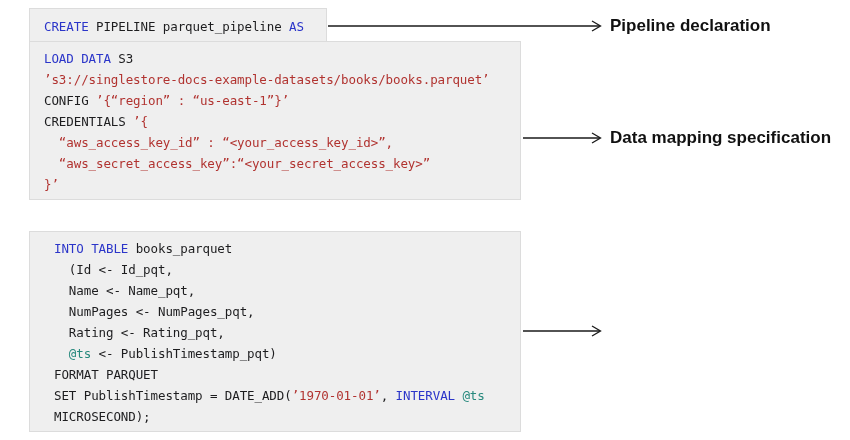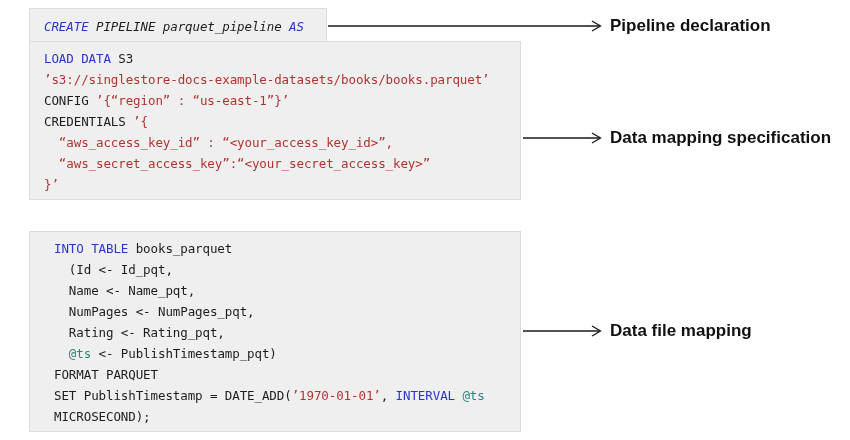--- a/index.html
+++ b/index.html
@@ -17,21 +17,21 @@
     background: var(--box_bg, #efefef);
     border: 1px solid var(--box_border, #dcdcdc);
     font-family: "DejaVu Sans Mono", "Liberation Mono", monospace;
     font-size: 12.5px;
     letter-spacing: -0.1px;
     line-height: 21px;
     color: var(--plain, #1d1d1f);
     white-space: pre;
     overflow: hidden;
   }
-  .block-1 { left: 29px; top: 8px;   width: 298px; height: 36px;  padding: 15px 14px; display: flex; align-items: center; font-style: italic; }
+  .block-1 { left: 29px; top: 8px;   width: 298px; height: 36px;  padding: 15px 14px; display: flex; align-items: center; }
   .block-2 { left: 29px; top: 41px;  width: 492px; height: 159px; padding: 6px 14px; }
   .block-3 { left: 29px; top: 231px; width: 492px; height: 201px; padding: 6px 24px; }
   .code-line { height: 21px; }
   .tok-k { color: var(--keyword, #2b35c9); }
   .tok-s { color: var(--string, #b13330); }
   .tok-v { color: var(--variable, #27897d); }
   .tok-p { color: var(--plain, #1d1d1f); }
   .arrow {
     position: absolute;
     color: var(--arrow, #1a1a1a);
@@ -76,15 +76,14 @@
 
   <svg class="arrow arrow-3" width="79" height="14" viewBox="0 0 79 14">
     <line x1="0" y1="7" x2="77" y2="7" stroke="currentColor" stroke-width="1.3"></line>
     <polyline points="69,2 77.5,7 69,12" fill="none" stroke="currentColor" stroke-width="1.3"></polyline>
   </svg>
 
   <div class="side-label label-1">Pipeline declaration</div>
 
   <div class="side-label label-2">Data mapping specification</div>
 
-  <div class="side-label label-3">Data file mapping</div>
 
 </div>
 
 </body></html>

